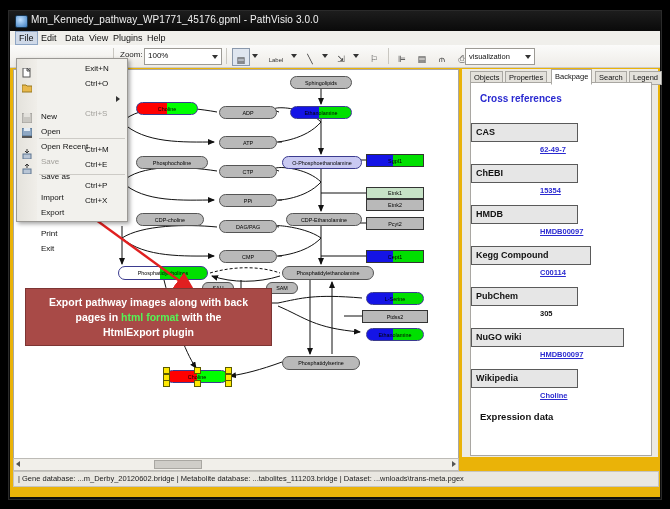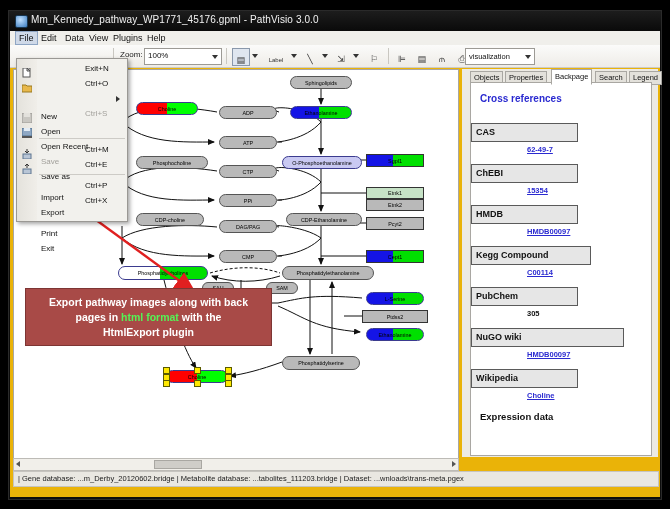--- a/index.html
+++ b/index.html
@@ -67,21 +67,21 @@
   .tab{position:absolute;top:2px;height:12px;background:#e3e1db;border:1px solid #a9a7a2;
        font-size:7.5px;color:#111;line-height:12px;padding:0 3px;}
   .tab.sel{top:0;height:14px;line-height:13px;background:#fff;border-bottom:1px solid #fff;z-index:2;}
   #bpanel{position:absolute;left:8px;top:13px;width:180px;height:372px;background:#fff;
           border:1px solid #a9a7a2;overflow:hidden;}
   #bpinner{position:absolute;left:0;top:0;width:180px;}
   #crosstitle{position:absolute;left:9px;top:10px;font-size:10px;font-weight:bold;color:#2a2ad0;}
   .xrbox{position:absolute;left:0;width:105px;height:17px;background:#e6e6e6;
          border:1px solid #5a5a5a;text-align:right;}
   .xrbox span{position:absolute;left:4px;top:3px;font-size:9px;font-weight:bold;color:#111;}
-  .xrval{position:absolute;left:12px;font-size:7.5px;color:#2a2ad0;text-decoration:underline;
+  .xrval{position:absolute;left:25px;font-size:7.5px;color:#2a2ad0;text-decoration:underline;
          font-weight:bold;padding-left:44px;}
   .xrval.plain{color:#111;text-decoration:none;}
   #expdata{position:absolute;left:9px;font-size:9.5px;font-weight:bold;color:#111;}
   #leftgutter{position:absolute;left:452px;top:38px;width:6px;height:388px;background:#dcdad4;}
   .gutterarrow{position:absolute;left:1px;width:0;height:0;
        border-top:3px solid transparent;border-bottom:3px solid transparent;border-right:3px solid #555;}
 
   
   #hscroll{position:absolute;left:3px;top:427px;width:444px;height:11px;background:#f1efea;
            border:1px solid #bdbbb6;}

